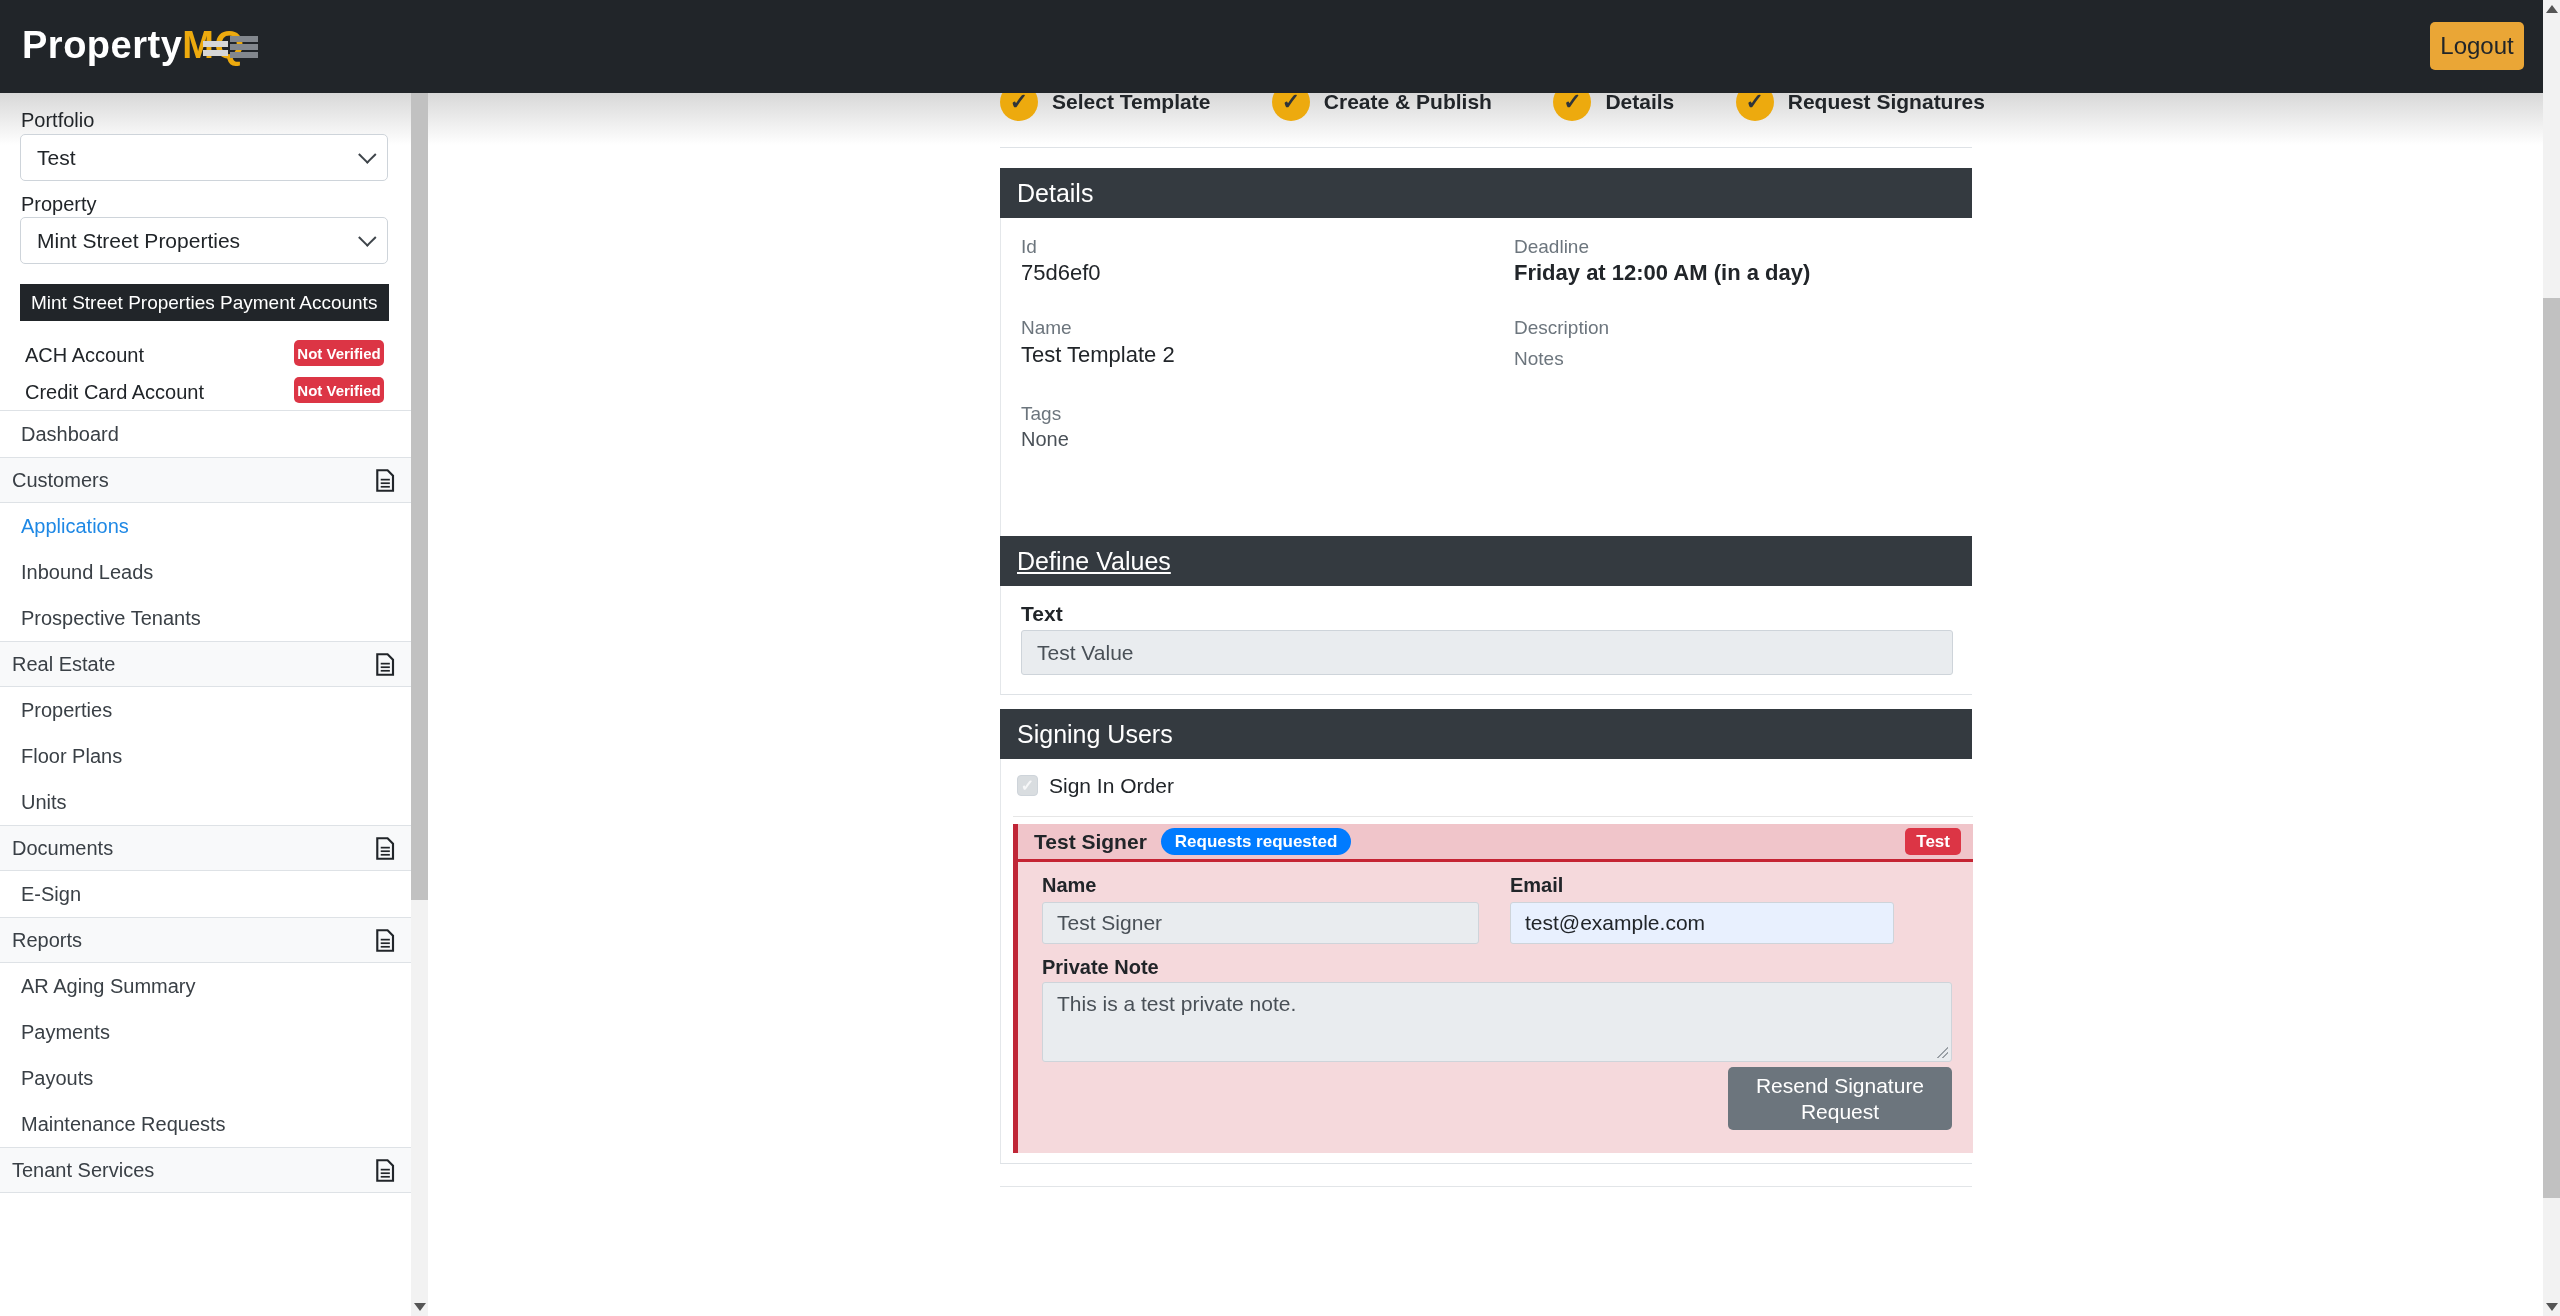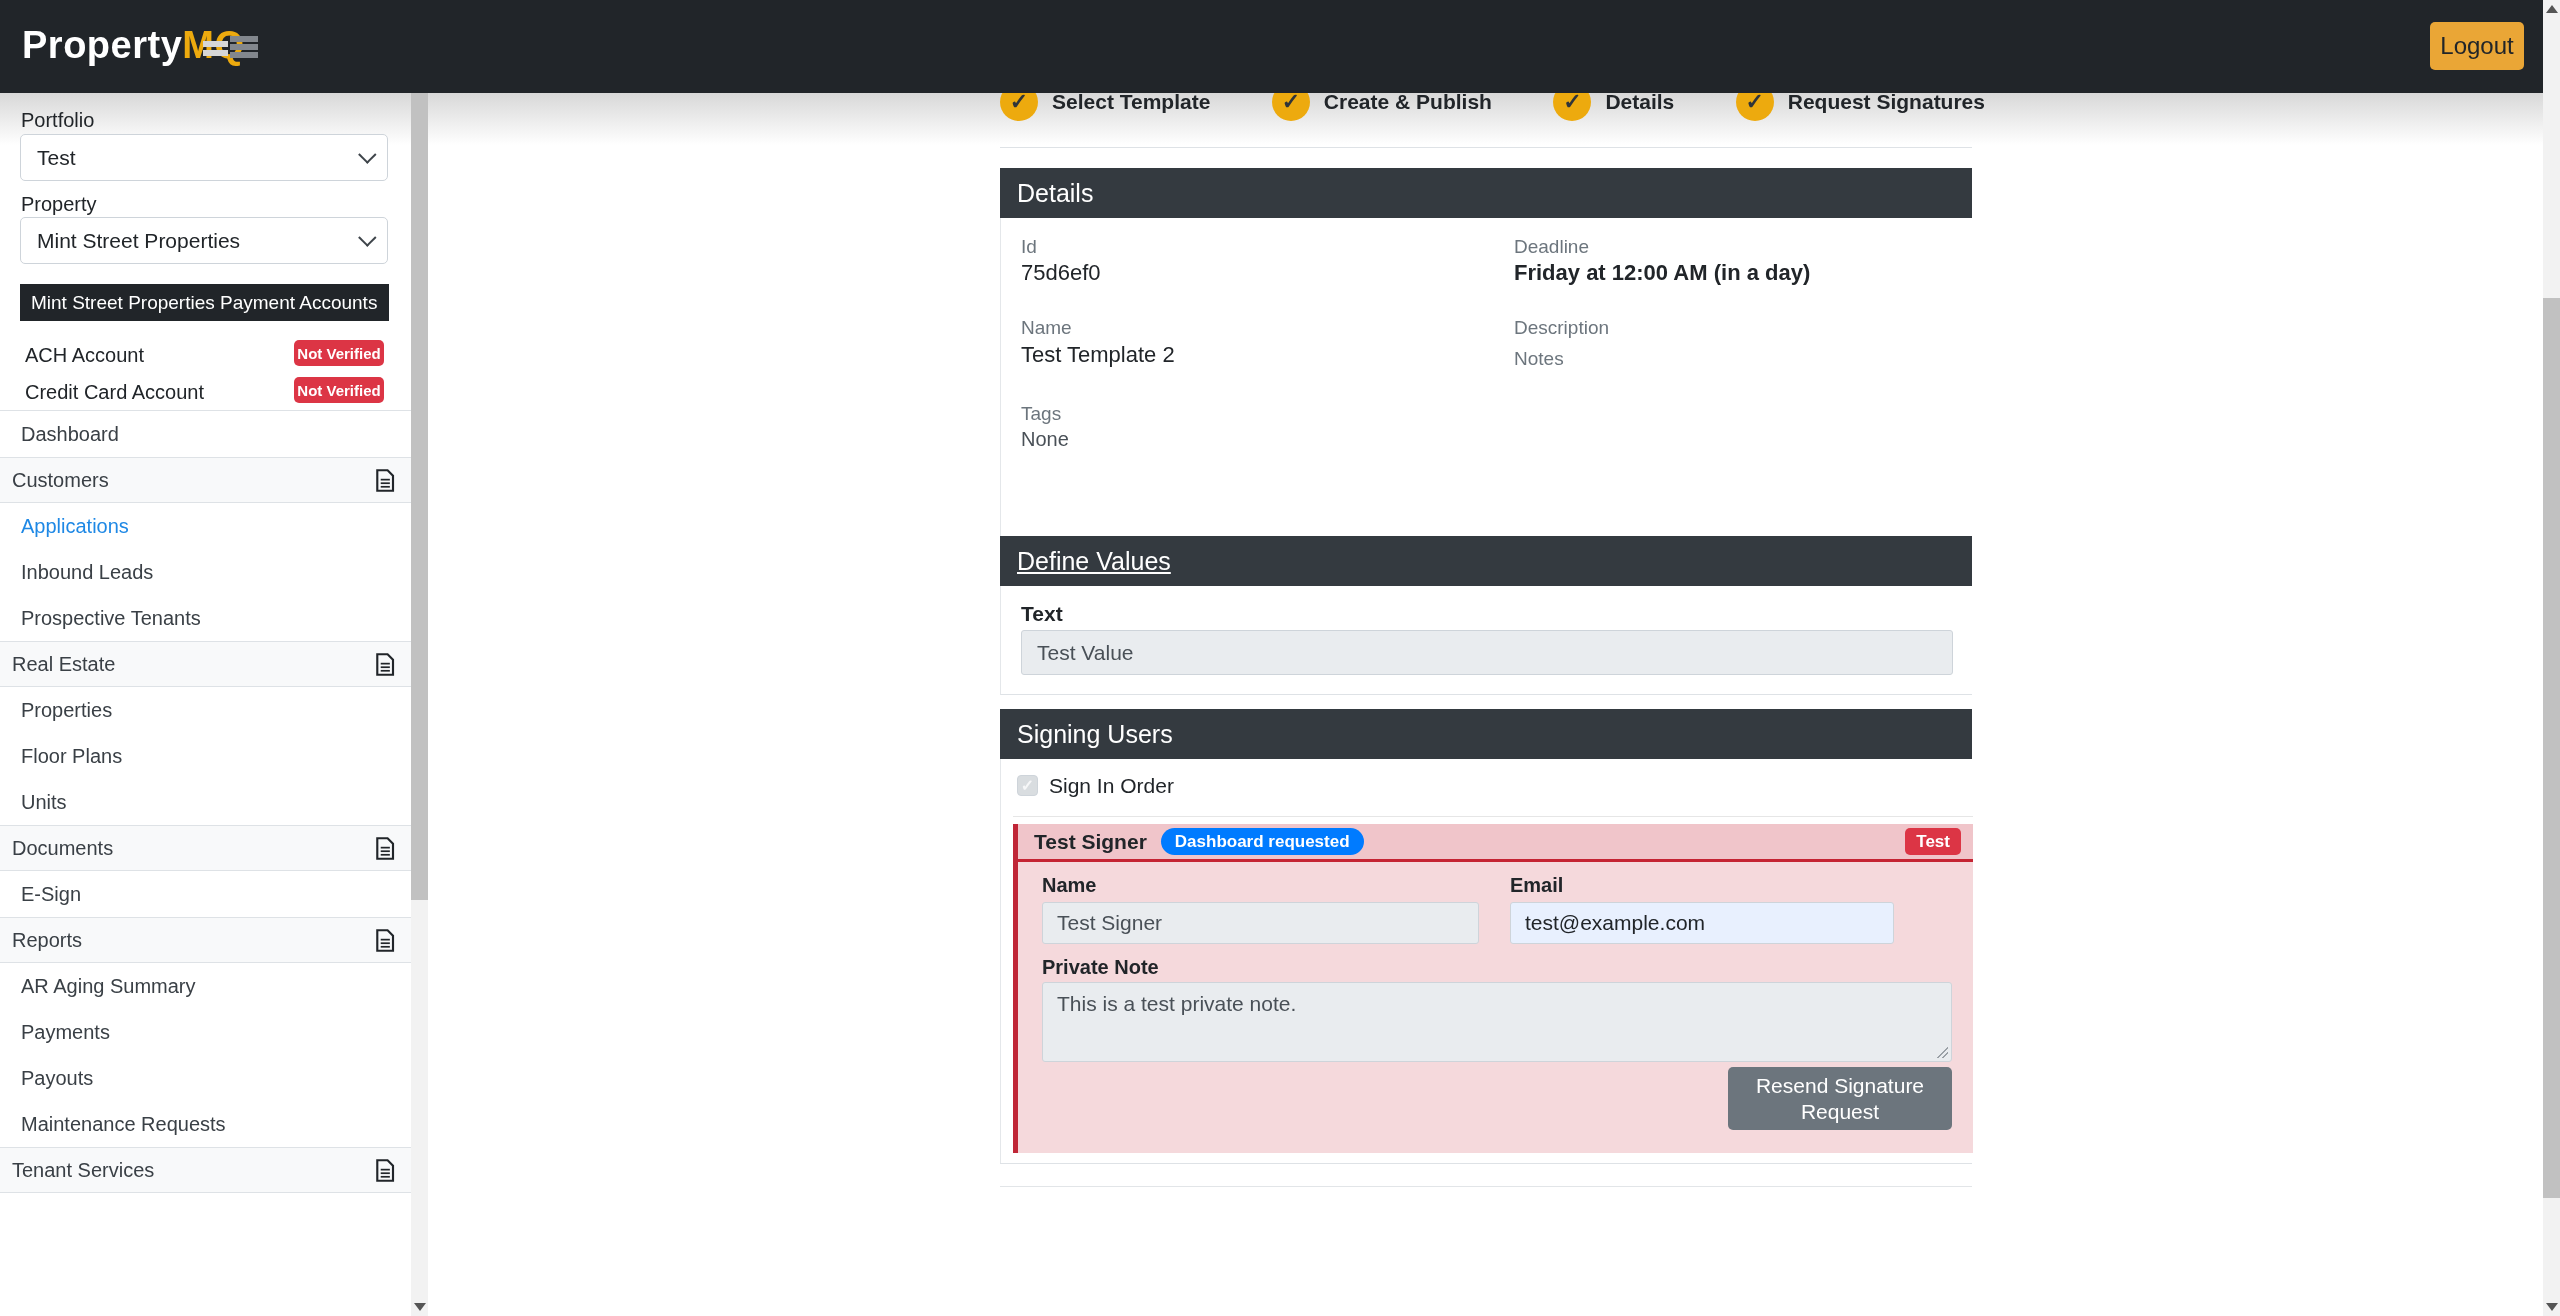--- a/index.html
+++ b/index.html
@@ -190,21 +190,21 @@
     <div class="sec-body body-signing">
       <div class="checkbox">
         <span>✓</span>
       </div>
       <span class="cb-label">Sign In Order</span>
       <div class="su-divider"></div>
 
       <div class="signer-card">
         <div class="signer-head">
           <span class="signer-name">Test Signer</span>
-          <span class="badge-status">Dashboard requested</span>
+          <span class="badge-status">Requests requested</span>
           <span class="badge-test">Test</span>
         </div>
         <div class="signer-body">
           <span class="sg-label" style="left:24px;top:12px">Name</span>
           <div class="sg-input sg-name-input">
             <span>Test Signer</span>
           </div>
           <span class="sg-label" style="left:492px;top:12px">Email</span>
           <div class="sg-input sg-email-input">
             <span>test@example.com</span>

